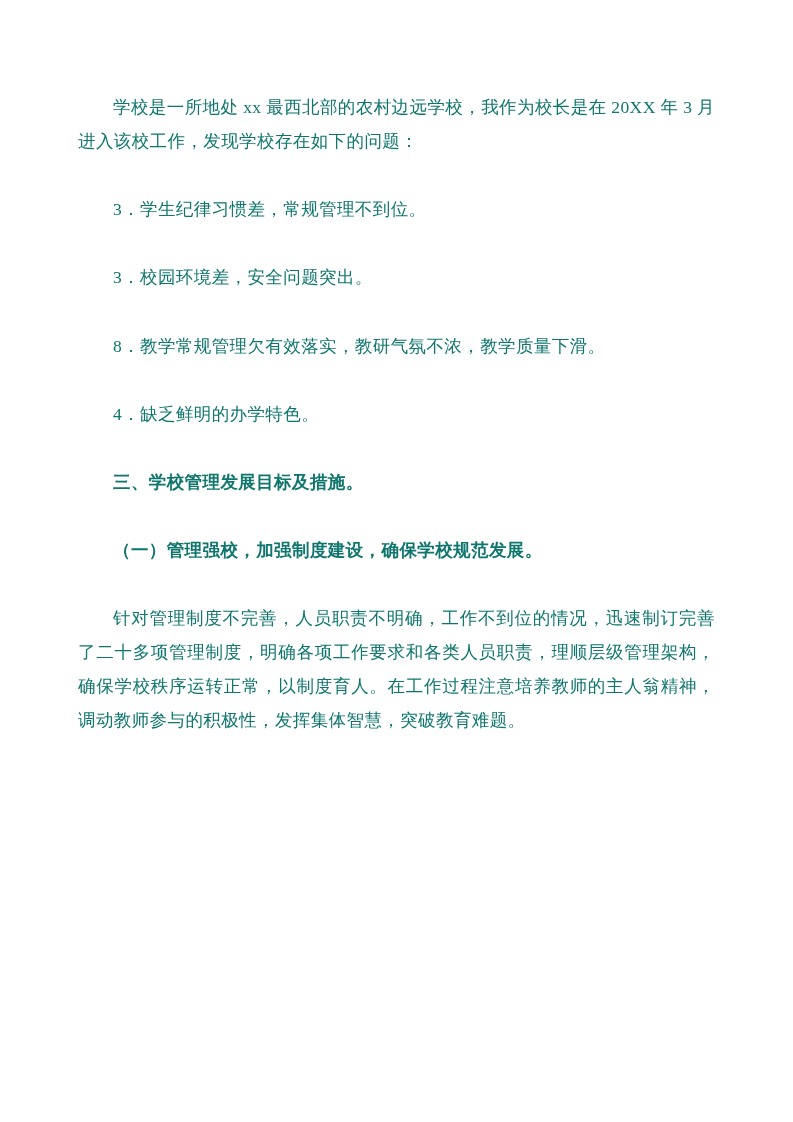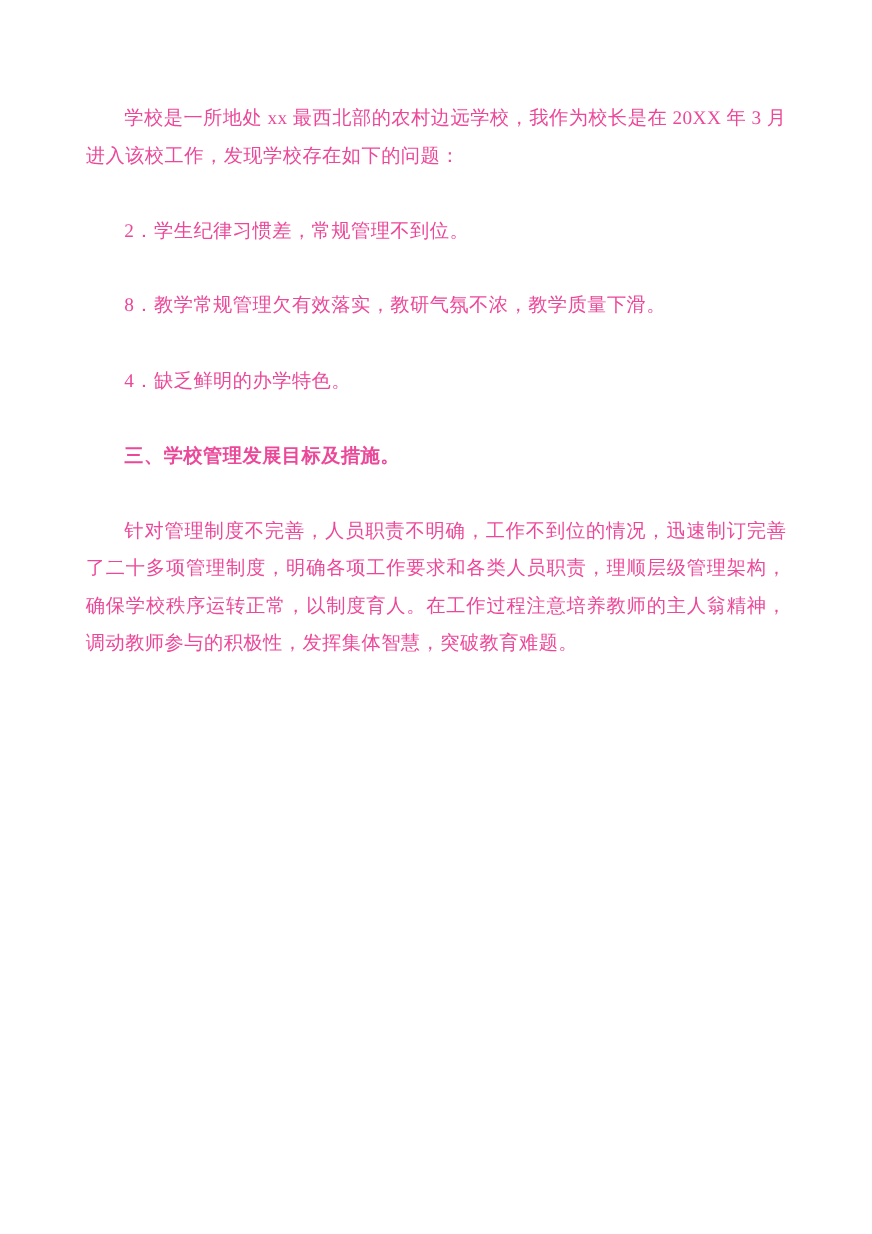--- a/index.html
+++ b/index.html
@@ -20,21 +20,21 @@
     height: 1122px;
     box-sizing: border-box;
     padding: 90px 78px 60px 78px;
     background: #ffffff;
   }
   .doc-body {
     font-size: 17.5px;
     line-height: 1.95;
     text-align: justify;
     letter-spacing: 0.4px;
-    color: #ec4899;
+    color: #0f766e;
   }
   p.para {
     margin: 0 0 0 0;
     text-indent: 2em;
   }
   p.spacer-after {
     margin-bottom: 34px;
   }
   p.list-item {
     margin: 0 0 34px 0;
@@ -51,26 +51,28 @@
 </style>
 </head>
 <body>
 
 <div class="page">
   <div class="doc-body">
 
     <p class="para spacer-after">学校是一所地处 xx 最西北部的农村边远学校，我作为校长是在 20XX 年 3 月进入该校工作，发现学校存在如下的问题：</p>
 
 
-    <p class="list-item">2．学生纪律习惯差，常规管理不到位。</p>
+    <p class="list-item">3．学生纪律习惯差，常规管理不到位。</p>
 
+    <p class="list-item">3．校园环境差，安全问题突出。</p>
 
     <p class="list-item">8．教学常规管理欠有效落实，教研气氛不浓，教学质量下滑。</p>
 
     <p class="list-item">4．缺乏鲜明的办学特色。</p>
 
     <p class="heading-line">三、学校管理发展目标及措施。</p>
 
+    <p class="heading-line">（一）管理强校，加强制度建设，确保学校规范发展。</p>
 
     <p class="para last">针对管理制度不完善，人员职责不明确，工作不到位的情况，迅速制订完善了二十多项管理制度，明确各项工作要求和各类人员职责，理顺层级管理架构，确保学校秩序运转正常，以制度育人。在工作过程注意培养教师的主人翁精神，调动教师参与的积极性，发挥集体智慧，突破教育难题。</p>
 
   </div>
 </div>
 
 </body></html>

